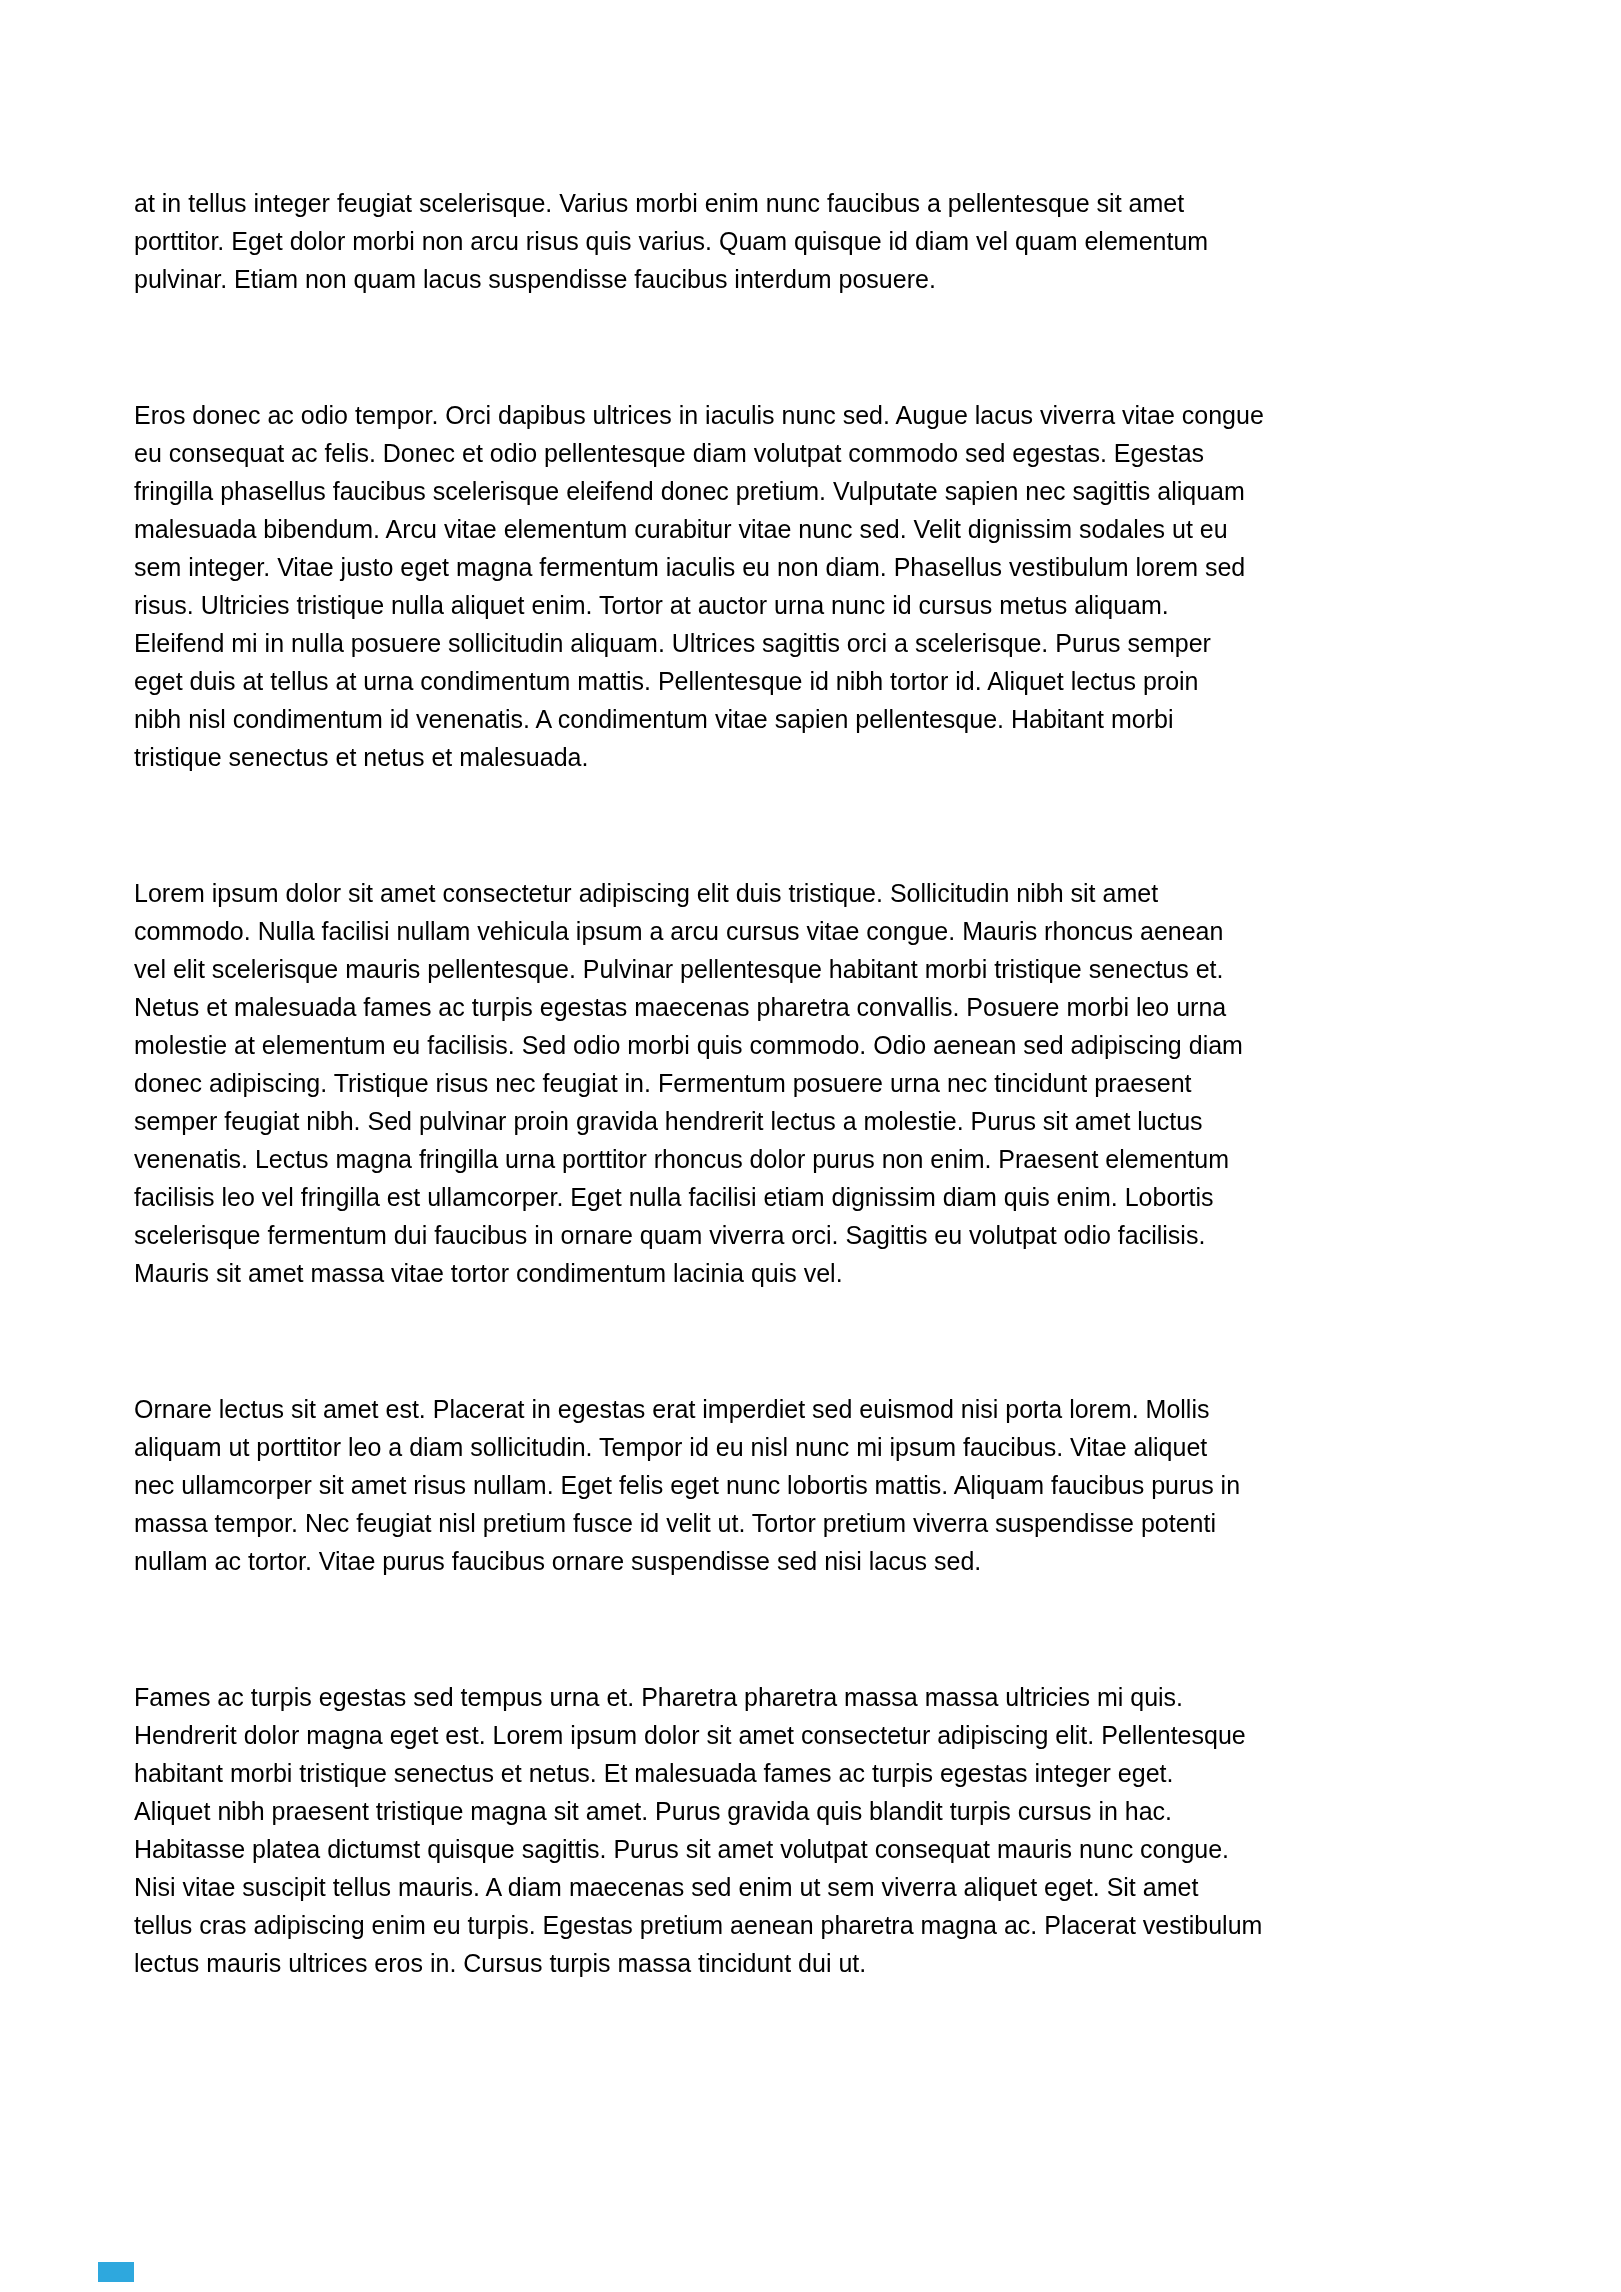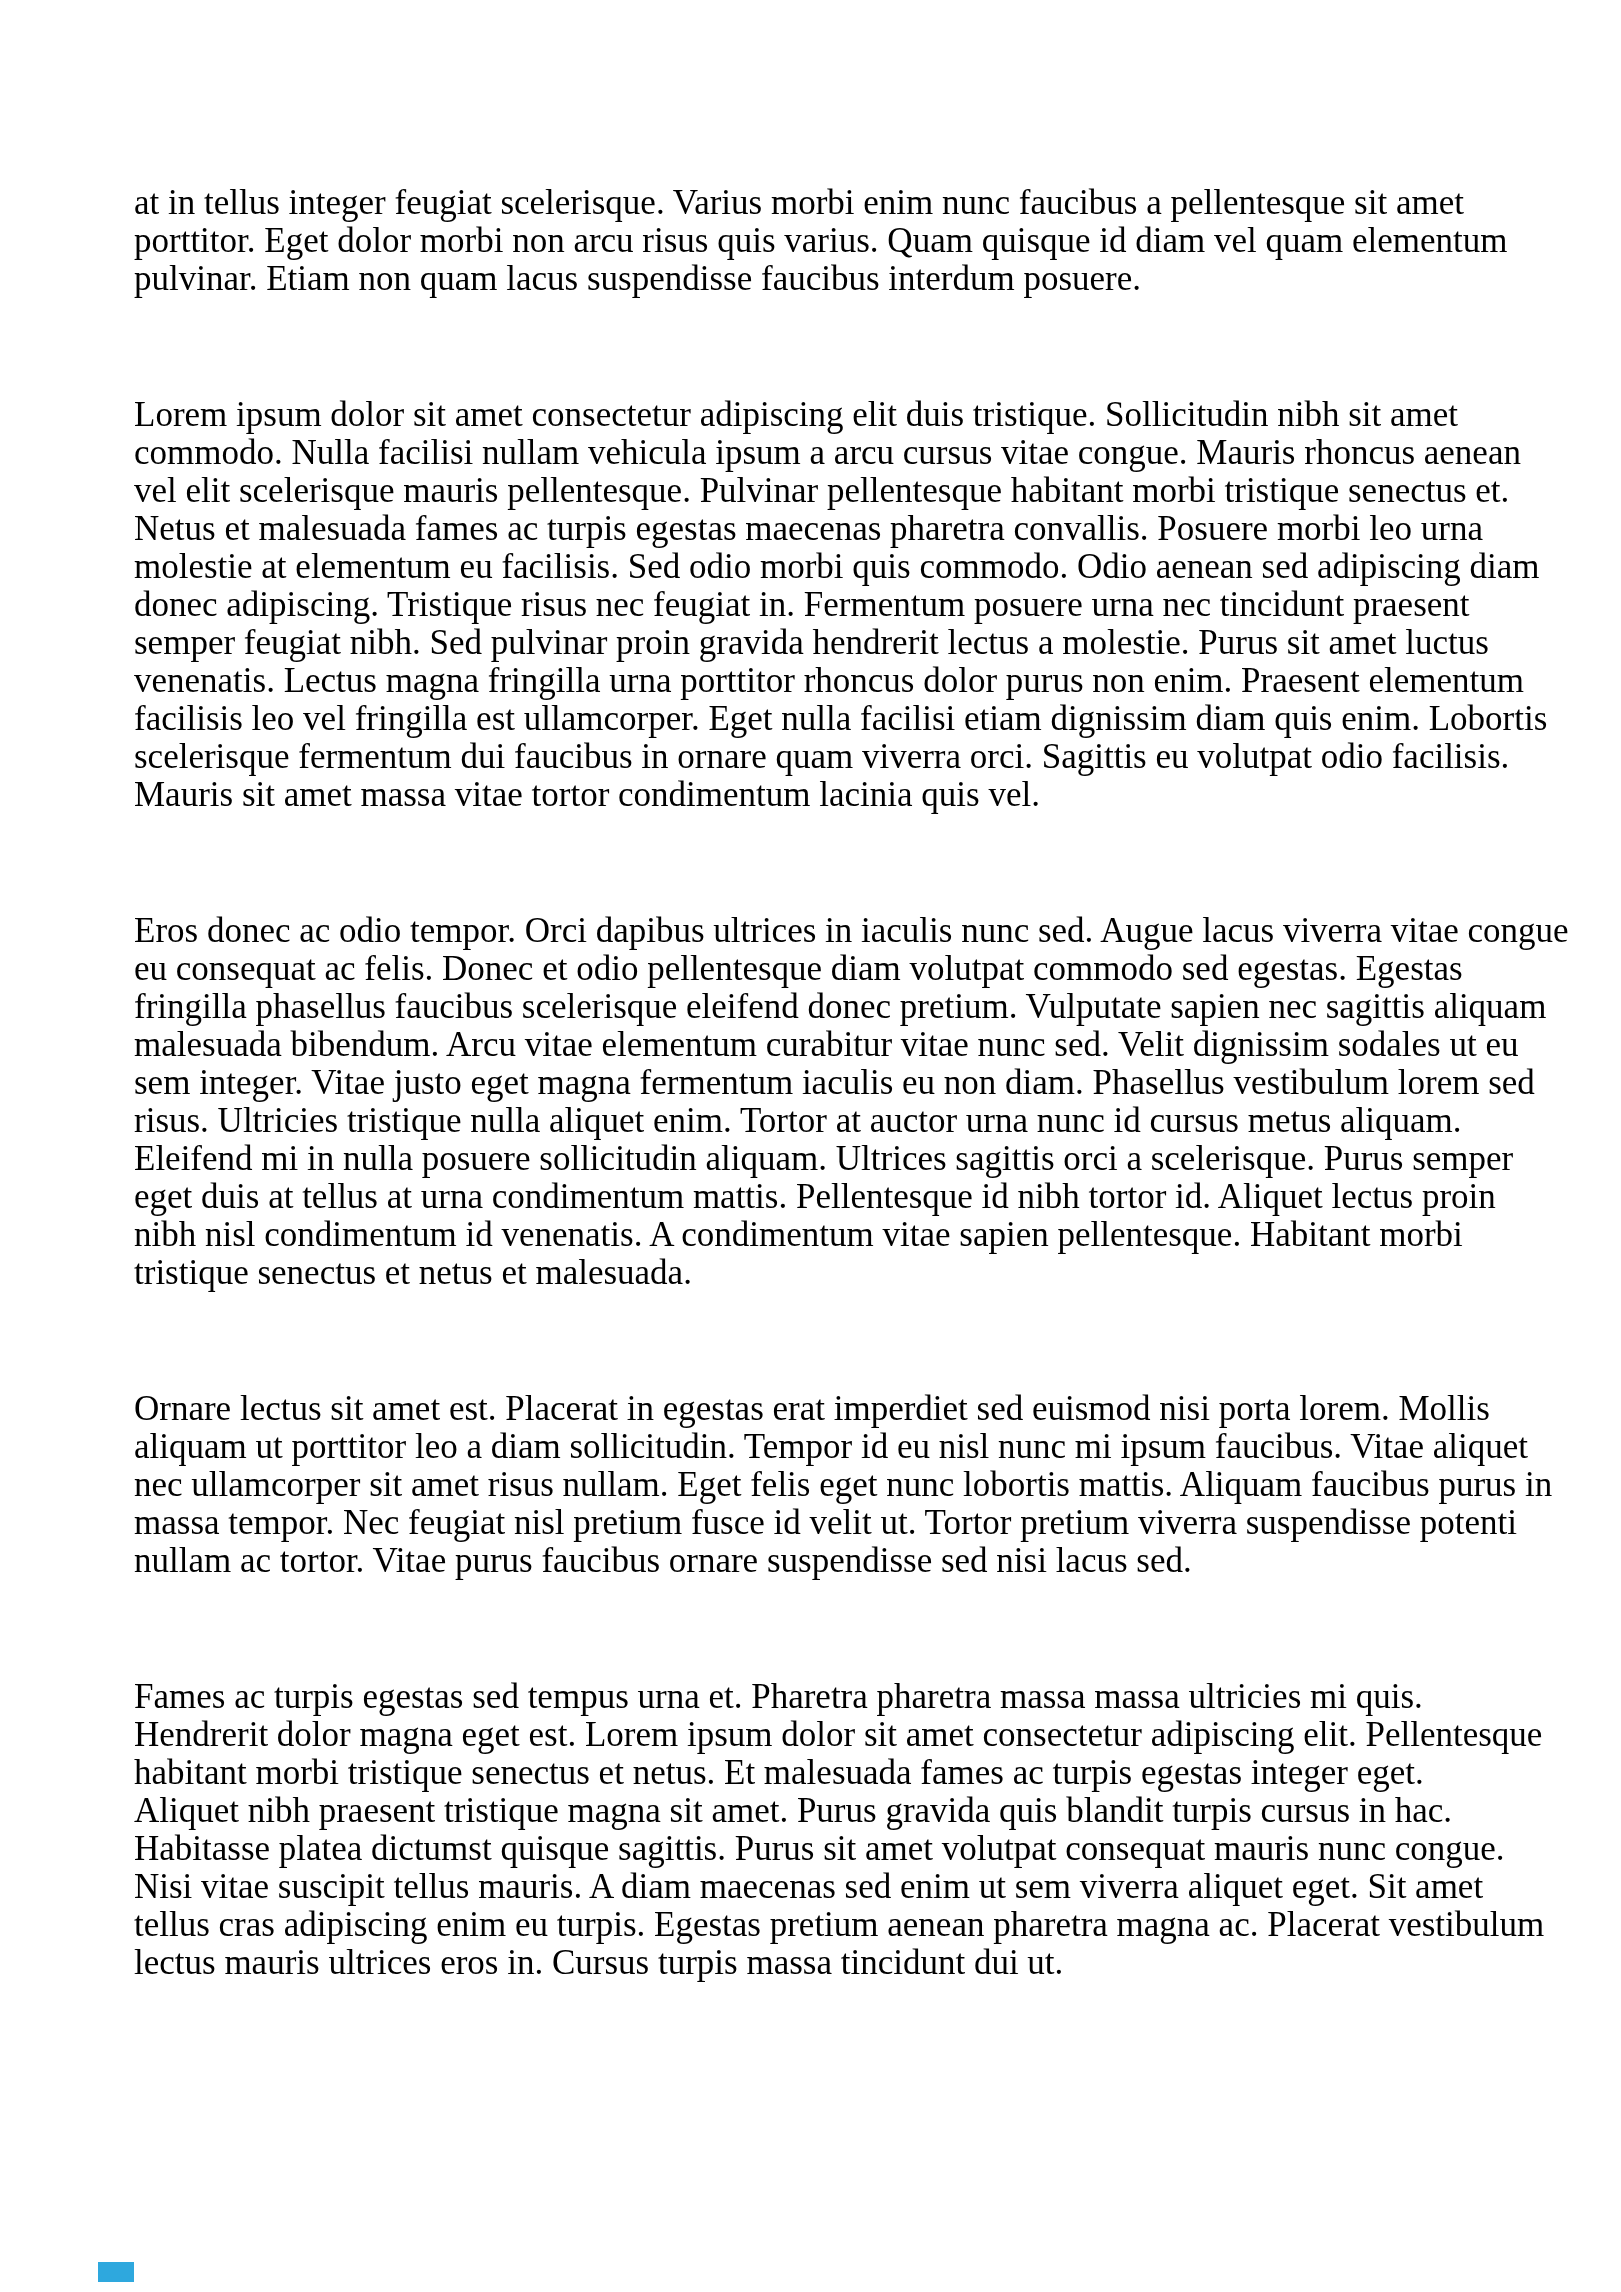--- a/index.html
+++ b/index.html
@@ -17,66 +17,65 @@
     color: #000000;
   }
   .content {
     position: absolute;
     left: 134px;
     top: 184px;
     width: 1441px;
   }
   .para {
     margin: 0 0 98px 0;
-    font-size: 35px;
+    font-size: 25px;
     line-height: 38px;
     font-weight: 400;
     letter-spacing: 0px;
     white-space: pre-line;
     text-align: left;
-    font-family: Liberation Serif, serif;
   }
   .page-marker {
     position: absolute;
     left: 98px;
     top: 2262px;
     width: 36px;
     height: 19.6px;
     background: #2ea8de;
   }
 </style>
 </head>
 <body>
 
 <div class="page">
   <div class="content">
     <p class="para">at in tellus integer feugiat scelerisque. Varius morbi enim nunc faucibus a pellentesque sit amet
 porttitor. Eget dolor morbi non arcu risus quis varius. Quam quisque id diam vel quam elementum
 pulvinar. Etiam non quam lacus suspendisse faucibus interdum posuere.</p>
+    <p class="para">Eros donec ac odio tempor. Orci dapibus ultrices in iaculis nunc sed. Augue lacus viverra vitae congue
+eu consequat ac felis. Donec et odio pellentesque diam volutpat commodo sed egestas. Egestas
+fringilla phasellus faucibus scelerisque eleifend donec pretium. Vulputate sapien nec sagittis aliquam
+malesuada bibendum. Arcu vitae elementum curabitur vitae nunc sed. Velit dignissim sodales ut eu
+sem integer. Vitae justo eget magna fermentum iaculis eu non diam. Phasellus vestibulum lorem sed
+risus. Ultricies tristique nulla aliquet enim. Tortor at auctor urna nunc id cursus metus aliquam.
+Eleifend mi in nulla posuere sollicitudin aliquam. Ultrices sagittis orci a scelerisque. Purus semper
+eget duis at tellus at urna condimentum mattis. Pellentesque id nibh tortor id. Aliquet lectus proin
+nibh nisl condimentum id venenatis. A condimentum vitae sapien pellentesque. Habitant morbi
+tristique senectus et netus et malesuada.</p>
     <p class="para">Lorem ipsum dolor sit amet consectetur adipiscing elit duis tristique. Sollicitudin nibh sit amet
 commodo. Nulla facilisi nullam vehicula ipsum a arcu cursus vitae congue. Mauris rhoncus aenean
 vel elit scelerisque mauris pellentesque. Pulvinar pellentesque habitant morbi tristique senectus et.
 Netus et malesuada fames ac turpis egestas maecenas pharetra convallis. Posuere morbi leo urna
 molestie at elementum eu facilisis. Sed odio morbi quis commodo. Odio aenean sed adipiscing diam
 donec adipiscing. Tristique risus nec feugiat in. Fermentum posuere urna nec tincidunt praesent
 semper feugiat nibh. Sed pulvinar proin gravida hendrerit lectus a molestie. Purus sit amet luctus
 venenatis. Lectus magna fringilla urna porttitor rhoncus dolor purus non enim. Praesent elementum
 facilisis leo vel fringilla est ullamcorper. Eget nulla facilisi etiam dignissim diam quis enim. Lobortis
 scelerisque fermentum dui faucibus in ornare quam viverra orci. Sagittis eu volutpat odio facilisis.
 Mauris sit amet massa vitae tortor condimentum lacinia quis vel.</p>
-    <p class="para">Eros donec ac odio tempor. Orci dapibus ultrices in iaculis nunc sed. Augue lacus viverra vitae congue
-eu consequat ac felis. Donec et odio pellentesque diam volutpat commodo sed egestas. Egestas
-fringilla phasellus faucibus scelerisque eleifend donec pretium. Vulputate sapien nec sagittis aliquam
-malesuada bibendum. Arcu vitae elementum curabitur vitae nunc sed. Velit dignissim sodales ut eu
-sem integer. Vitae justo eget magna fermentum iaculis eu non diam. Phasellus vestibulum lorem sed
-risus. Ultricies tristique nulla aliquet enim. Tortor at auctor urna nunc id cursus metus aliquam.
-Eleifend mi in nulla posuere sollicitudin aliquam. Ultrices sagittis orci a scelerisque. Purus semper
-eget duis at tellus at urna condimentum mattis. Pellentesque id nibh tortor id. Aliquet lectus proin
-nibh nisl condimentum id venenatis. A condimentum vitae sapien pellentesque. Habitant morbi
-tristique senectus et netus et malesuada.</p>
     <p class="para">Ornare lectus sit amet est. Placerat in egestas erat imperdiet sed euismod nisi porta lorem. Mollis
 aliquam ut porttitor leo a diam sollicitudin. Tempor id eu nisl nunc mi ipsum faucibus. Vitae aliquet
 nec ullamcorper sit amet risus nullam. Eget felis eget nunc lobortis mattis. Aliquam faucibus purus in
 massa tempor. Nec feugiat nisl pretium fusce id velit ut. Tortor pretium viverra suspendisse potenti
 nullam ac tortor. Vitae purus faucibus ornare suspendisse sed nisi lacus sed.</p>
     <p class="para">Fames ac turpis egestas sed tempus urna et. Pharetra pharetra massa massa ultricies mi quis.
 Hendrerit dolor magna eget est. Lorem ipsum dolor sit amet consectetur adipiscing elit. Pellentesque
 habitant morbi tristique senectus et netus. Et malesuada fames ac turpis egestas integer eget.
 Aliquet nibh praesent tristique magna sit amet. Purus gravida quis blandit turpis cursus in hac.
 Habitasse platea dictumst quisque sagittis. Purus sit amet volutpat consequat mauris nunc congue.

